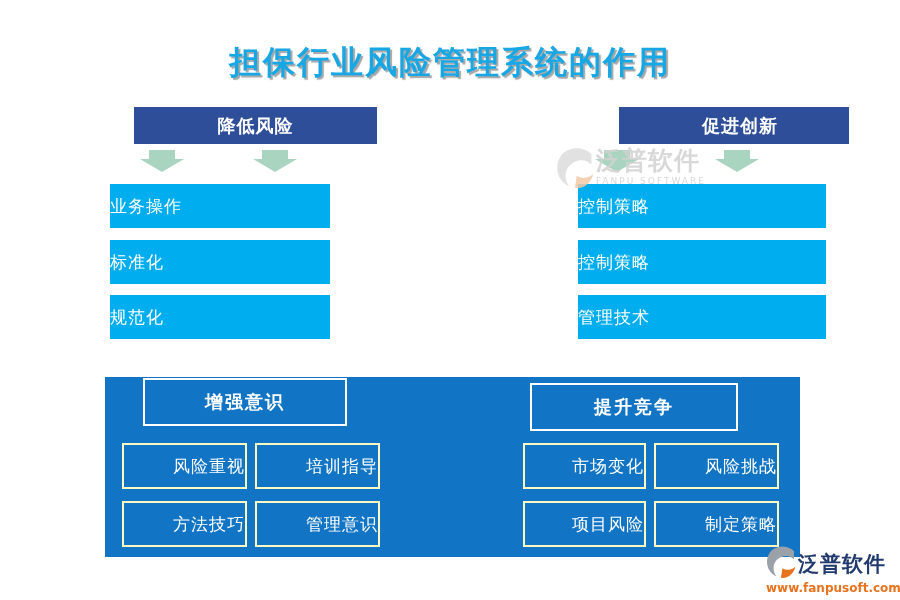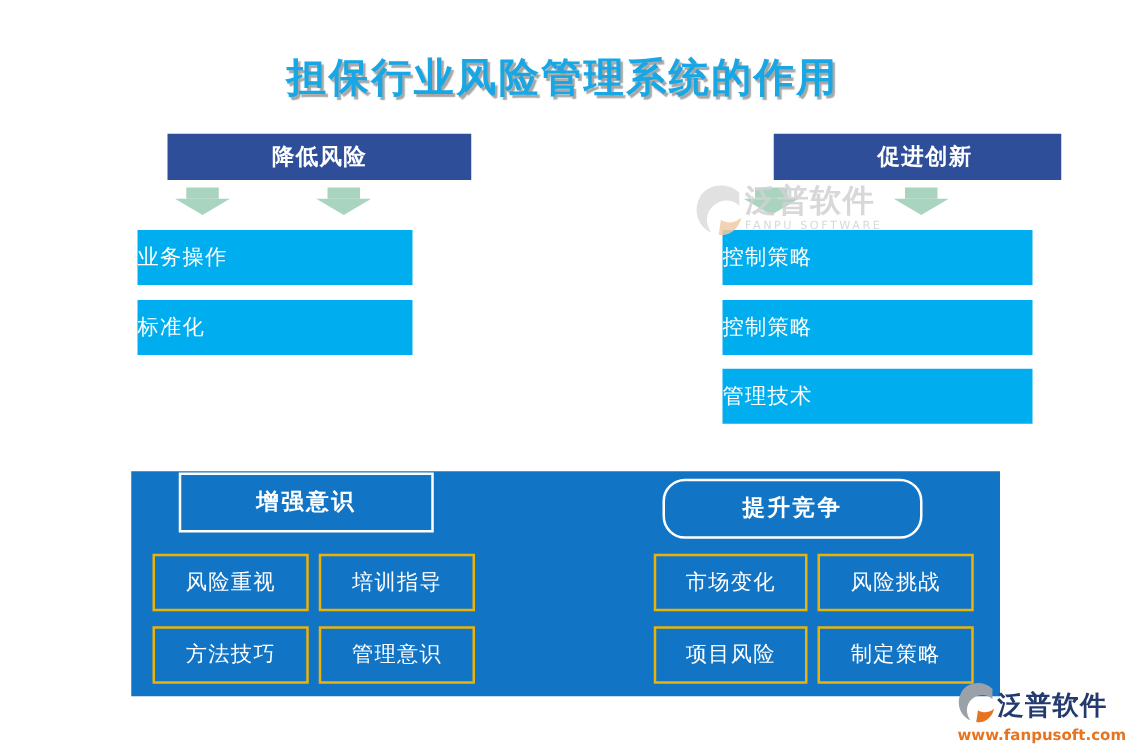--- a/index.html
+++ b/index.html
@@ -37,24 +37,24 @@
     border-left:22px solid transparent;border-right:22px solid transparent;
     border-top:13px solid var(--arrow);
   }
   
   .panel{position:absolute;left:105px;top:377px;width:695px;height:180px;background:var(--panel);}
   .group-header{
     position:absolute;height:44px;border:2px solid #ffffff;color:#ffffff;
     font-weight:bold;font-size:18px;text-align:center;line-height:44px;letter-spacing:2px;
   }
   .gh-left{left:38px;top:1px;width:200px;}
-  .gh-right{left:425px;top:6px;width:204px;border-radius:18px;}
+  .gh-right{left:425px;top:6px;width:204px;}
   .grid-box{
-    position:absolute;height:42px;border:2px solid #eab308;color:#ffffff;
-    font-size:17px;text-align:center;line-height:42px;letter-spacing:1px;
+    position:absolute;height:42px;border:2px solid #fef9c3;color:#ffffff;
+    font-size:17px;text-align:right;line-height:42px;letter-spacing:1px;
     font-family:"DejaVu Serif","Liberation Serif",serif;
   }
   .g-r1{top:66px;} .g-r2{top:124px;}
   .gl-c1{left:17px;width:121px;} .gl-c2{left:150px;width:121px;}
   .gr-c1{left:418px;width:119px;} .gr-c2{left:549px;width:121px;}
   
   .watermark-center{
     position:absolute;left:556px;top:146px;width:150px;height:56px;opacity:.85;z-index:5;
     display:flex;align-items:flex-start;
   }
@@ -78,20 +78,21 @@
   <div class="arrow" style="left:140px;">
     <div class="stem"></div>
     <div class="head"></div>
   </div>
   <div class="arrow" style="left:253px;">
     <div class="stem"></div>
     <div class="head"></div>
   </div>
   <div class="cyan-box cl row1">业务操作</div>
   <div class="cyan-box cl row2">标准化</div>
+  <div class="cyan-box cl row3">规范化</div>
 
   <div class="flow-header hdr-right">促进创新</div>
   <div class="arrow" style="left:595px;">
     <div class="stem"></div>
     <div class="head"></div>
   </div>
   <div class="arrow" style="left:715px;">
     <div class="stem"></div>
     <div class="head"></div>
   </div>

